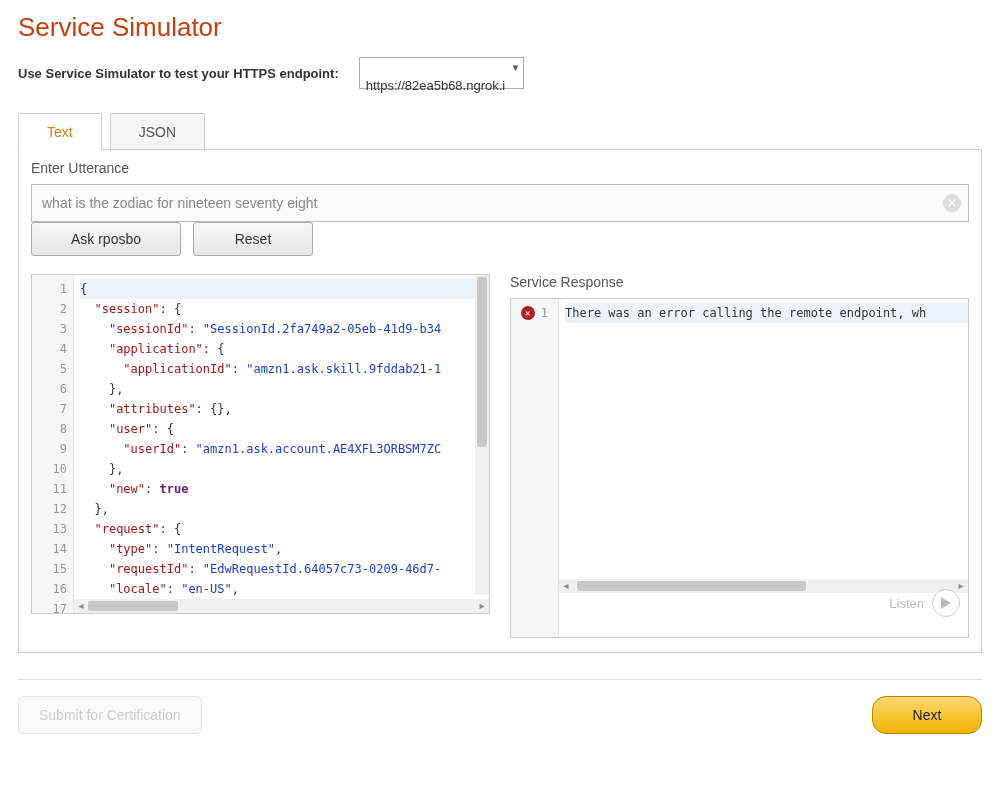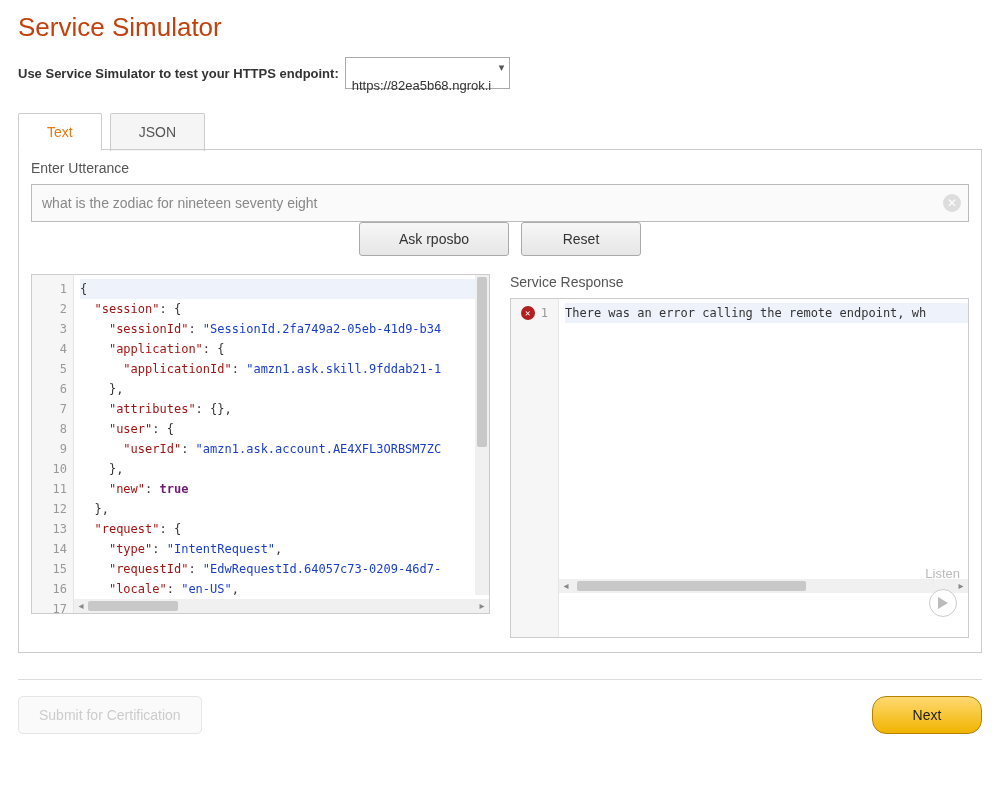--- a/index.html
+++ b/index.html
@@ -16,21 +16,21 @@
     font-weight: 400;
     color: #c2410c;
     margin-bottom: 14px;
   }
   .endpoint-row {
     font-size: 13px;
     color: #333;
     margin-bottom: 22px;
     display: flex;
     align-items: center;
-    gap: 6px;
+    gap: 20px;
   }
   .endpoint-row b { font-weight: 700; }
   .endpoint-select {
     border: 1px solid #aaa;
     padding: 21px 18px 3px 6px;
     font-size: 13px;
     background: #fff;
     position: relative;
     display: inline-block;
     min-width: 160px;
@@ -96,21 +96,21 @@
     transform: translateY(-50%);
     width: 18px; height: 18px;
     border-radius: 50%;
     background: #ddd;
     color: #fff;
     font-size: 12px;
     line-height: 18px;
     text-align: center;
     cursor: pointer;
   }
-  .btn-row { display: flex; gap: 12px; margin-bottom: 18px; justify-content: center; }
+  .btn-row { display: flex; gap: 12px; margin-bottom: 18px; }
   .btn {
     border: 1px solid #aaa;
     background: linear-gradient(#f7f7f7,#e6e6e6);
     padding: 8px 22px;
     font-size: 14px;
     color: #333;
     border-radius: 3px;
     cursor: pointer;
     min-width: 120px;
   }
@@ -219,21 +219,20 @@
     flex-shrink: 0;
   }
   .listen-row {
     position: absolute;
     right: 8px; bottom: 20px;
     display: flex;
     align-items: center;
     gap: 8px;
     color: #bbb;
     font-size: 13px;
-    flex-direction: column;
   }
   .play-btn {
     width: 28px; height: 28px;
     border: 1px solid #ccc;
     border-radius: 50%;
     display: flex;
     align-items: center;
     justify-content: center;
     color: #bbb;
     background: #fff;

